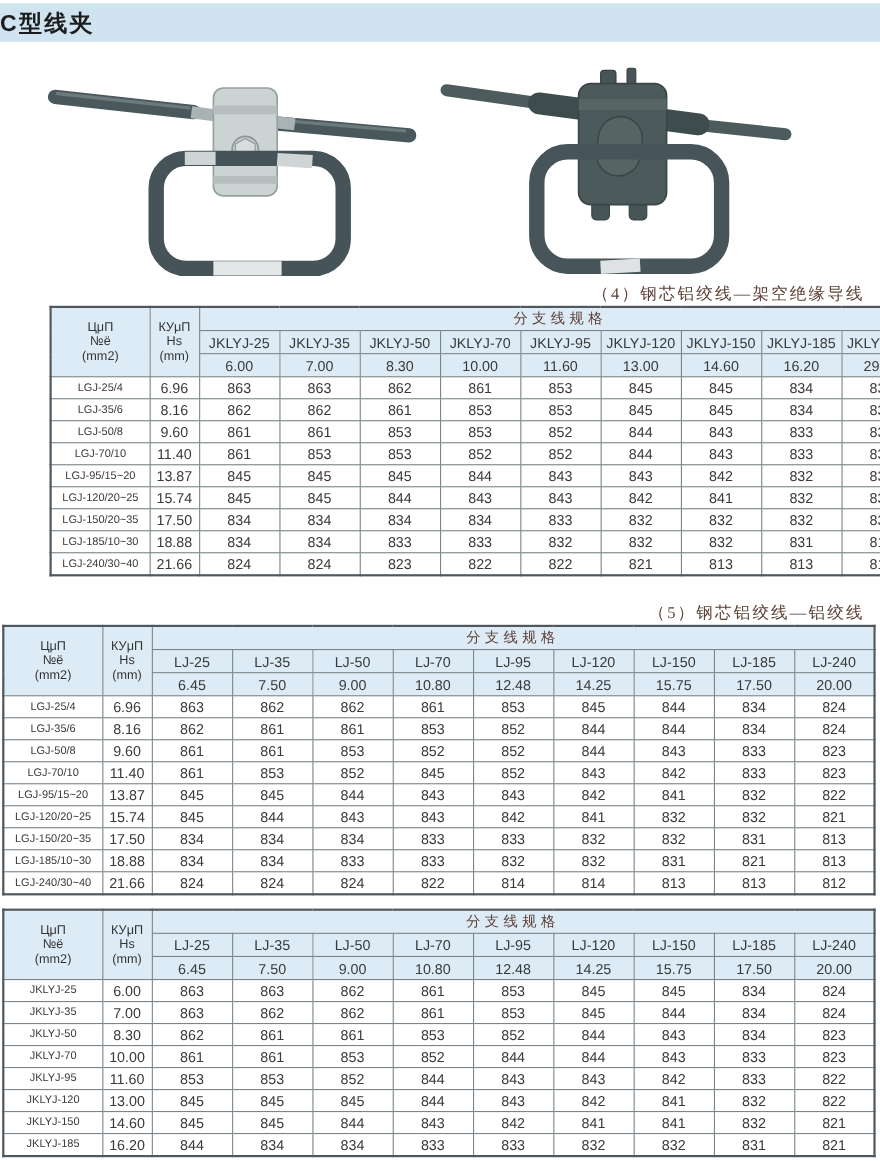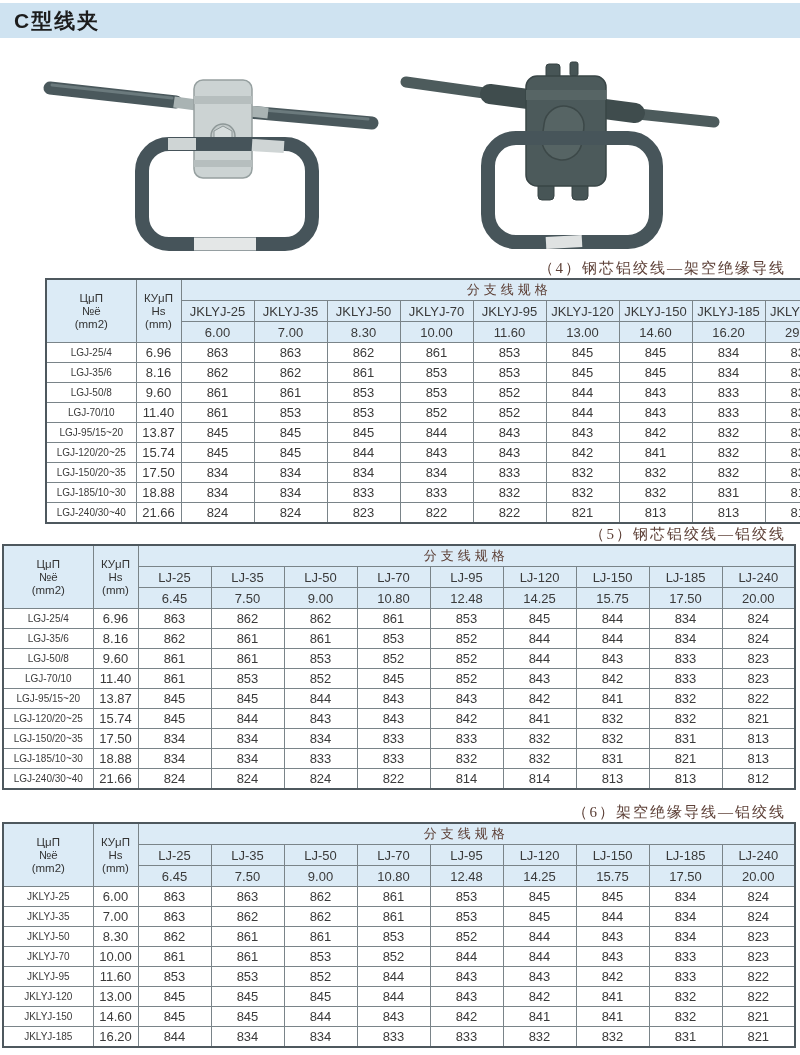--- a/index.html
+++ b/index.html
@@ -3,32 +3,32 @@
 <meta charset="utf-8">
 <style>
   html,body{margin:0;padding:0;}
   body{
     width:800px;height:1055px;overflow:hidden;background:#fff;position:relative;
     font-family:"Liberation Sans", sans-serif;
   }
   
   .title-bar{
     margin-top:3px;height:35px;background:var(--band,#cfe3f1);
-    display:flex;align-items:center;padding-left:14px;box-sizing:border-box;
+    display:flex;align-items:center;box-sizing:border-box;
   }
   .title-bar h1{
     margin:0;font-size:21px;font-weight:bold;color:#1c1c1c;letter-spacing:2px;
     font-family:"Liberation Sans", sans-serif;
   }
   
   .figures{display:flex;gap:18px;padding:14px 0 0 42px;height:202px;box-sizing:content-box;}
   .figures svg{display:block;}
   
   #tables{margin:0 2px;}
-  .table-section{}
+  .table-section{margin-top:24px;}
   .table-section:first-child{margin-top:4px;margin-left:43px;}
   .table-section:nth-child(3){margin-top:12px;}
   .caption{
     text-align:right;padding-right:12px;height:20px;line-height:20px;
     font-family:"Liberation Serif", serif;font-size:15px;letter-spacing:2px;
     color:var(--caption,#5d4037);
   }
   table{
     border-collapse:collapse;width:656px;table-layout:fixed;
     border:2px solid #4e585e;
@@ -439,21 +439,20 @@
             <td class="val">814</td>
             <td class="val">814</td>
             <td class="val">813</td>
             <td class="val">813</td>
             <td class="val">812</td>
           </tr>
         </tbody>
       </table>
     </section>
     <section class="table-section">
-      <div class="caption">（6）架空绝缘导线—铝绞线</div>
       <table>
         <colgroup>
           <col class="c-label">
           <col class="c-hs">
           <col class="c-data">
           <col class="c-data">
           <col class="c-data">
           <col class="c-data">
           <col class="c-data">
           <col class="c-data">

